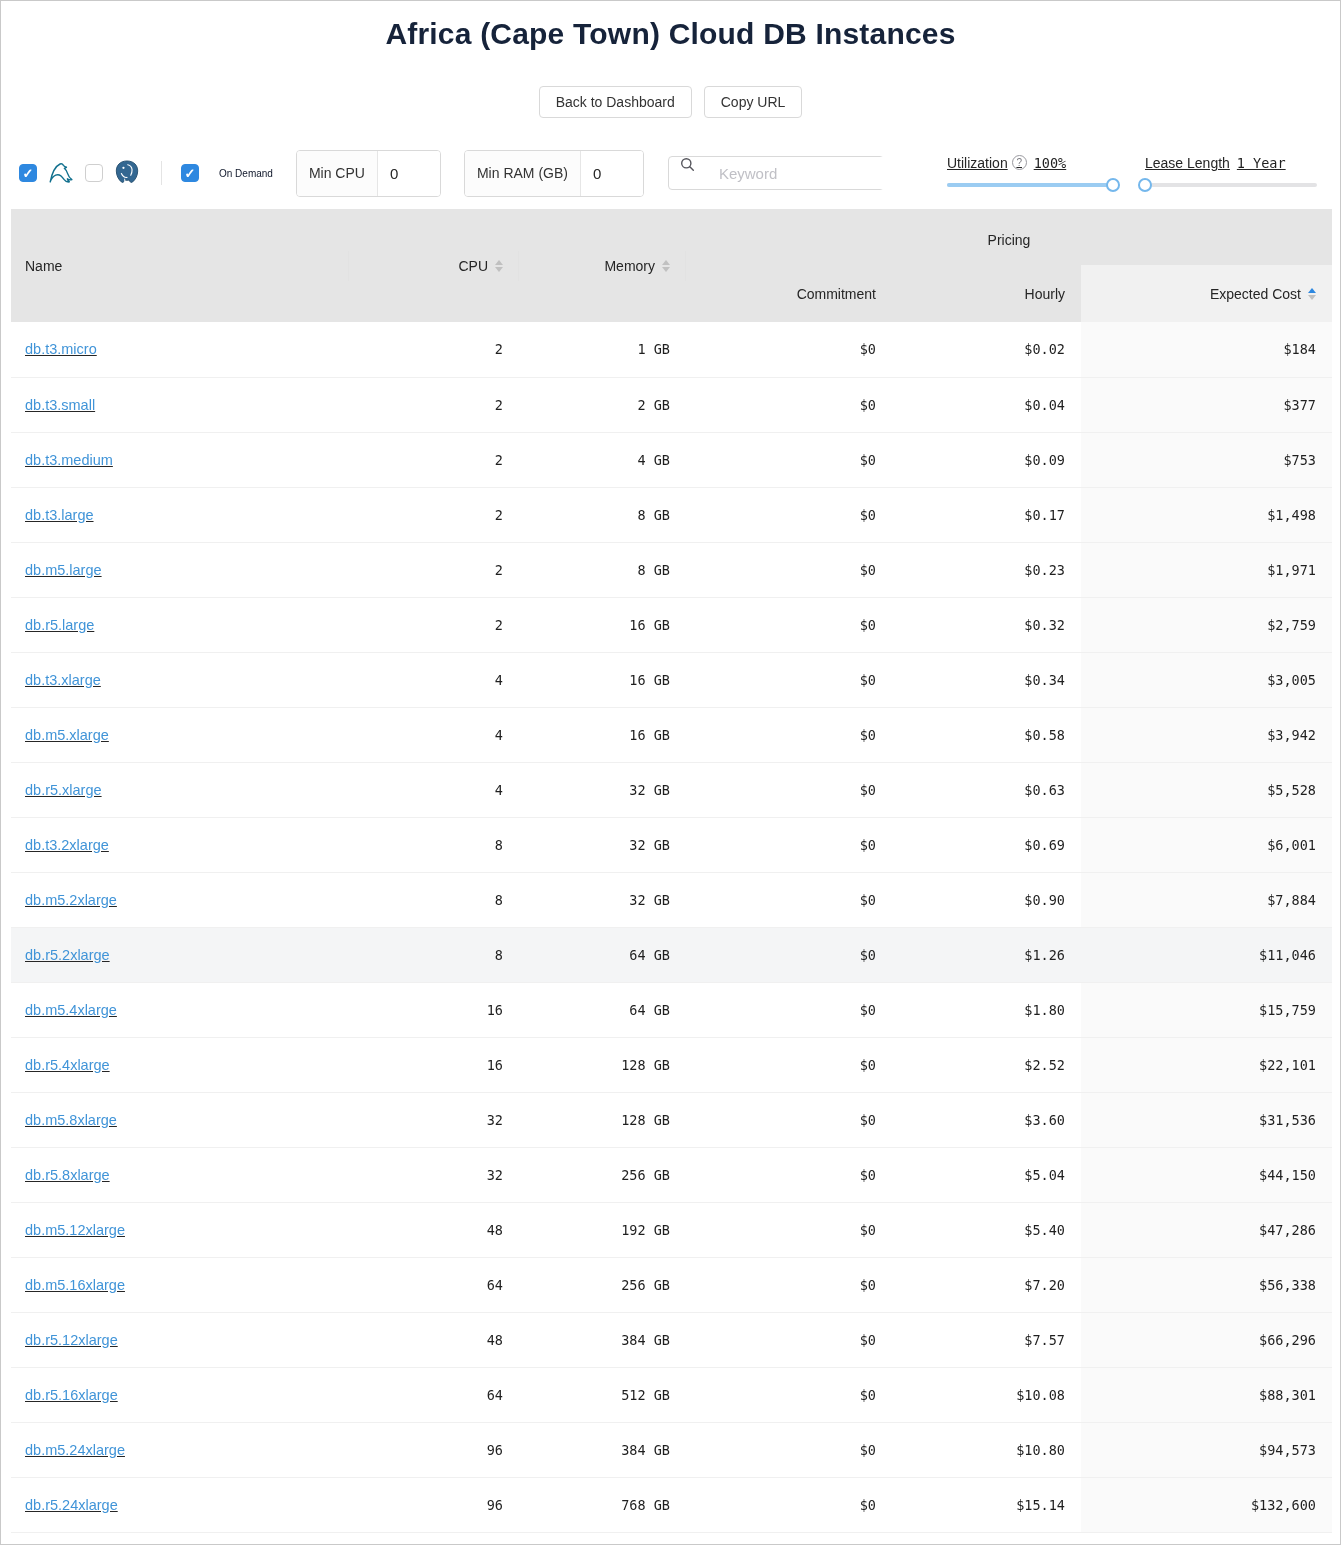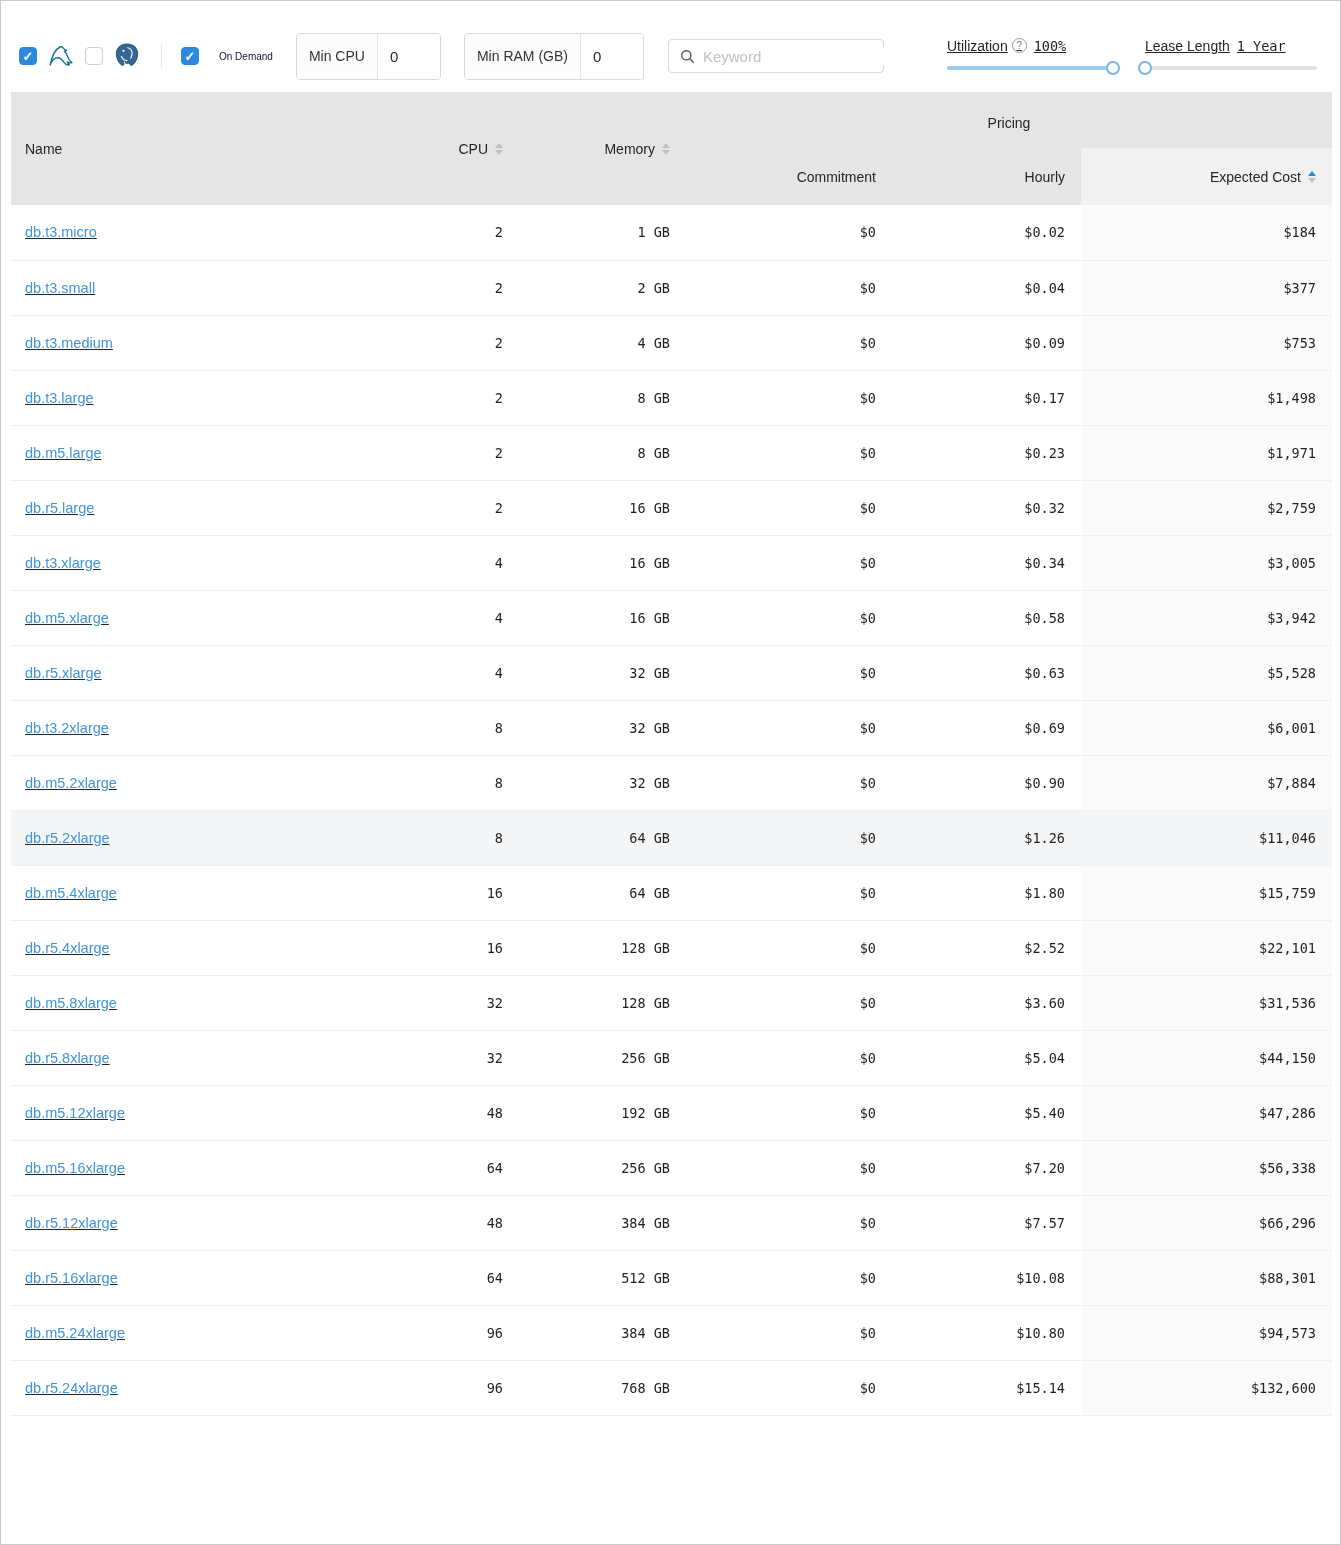--- a/index.html
+++ b/index.html
@@ -62,21 +62,21 @@
     font-size:14px; color:#333; background:#fcfcfc;
     border-right:1px solid #e6e6e6; white-space:nowrap;
   }
   .ig-input {
     width:62px; border:none; outline:none; padding:0 12px;
     font-size:15px; color:#262626; font-family:"Liberation Sans",sans-serif;
   }
   .search-box {
     margin-left:24px; width:216px; height:34px;
     border:1px solid #d9d9d9; border-radius:4px; background:#fff;
-    display:flex; align-items:center; padding:0 11px; gap:8px;
+    display:flex; padding:0 11px; gap:24px;
   }
   .search-box input {
     border:none; outline:none; flex:1; font-size:15px;
     font-family:"Liberation Sans",sans-serif; color:#262626;
   }
   .search-box input::placeholder { color:#c0c0c6; }
 
   .sliders { margin-left:auto; display:flex; gap:32px; padding-right:13px; }
   .slider-block { width:166px; }
   .slider-block.lease { width:172px; }
@@ -123,21 +123,26 @@
   tbody td.c-num { font-family:"DejaVu Sans Mono", monospace; font-size:13.5px; color:#1f1f1f; }
   tbody td.c-sorted { background:#fafafa; }
   tbody tr.highlight td { background:#f4f5f6; }
   a.inst-link { color:#4094d8; text-decoration:none; font-size:14.5px; }
 </style>
 </head>
 <body>
 
 <div class="page">
 
-
+  <h1 class="page-title">Africa (Cape Town) Cloud DB Instances</h1>
+
+  <div class="btn-row">
+    <button class="btn">Back to Dashboard</button>
+    <button class="btn">Copy URL</button>
+  </div>
 
   <div class="filter-bar">
     <div class="engine-filters">
       <span class="checkbox checked"></span>
       <span class="engine-icon">
         <svg viewBox="0 0 32 32" width="30" height="30" aria-hidden="true">
           <path d="M4.5 25.5 C6.5 15.5 10.5 8.5 15 6.4 c1.6-.7 2.7-.1 3.6 1.4 .7 1.1 1.8 1.7 3.2 2.1 l-2.2 1.1 c1.7 1.5 2.9 3.4 3.6 5.9 .8 2.7 2.2 4.6 4.4 6.2 -1.9 .5-3.4 .1-4.8-.9 .3 1.3 1 2.4 2.1 3.3 -2.5 .4-4.4-.7-5.7-2.6 -2.1-3.3-5-6.4-8.9-4.6 -2.9 1.4-4.8 4-5.8 7.2 Z" fill="none" stroke="#11708e" stroke-width="1.5" stroke-linejoin="round"></path>
         </svg>
       </span>
       <span class="checkbox"></span>

